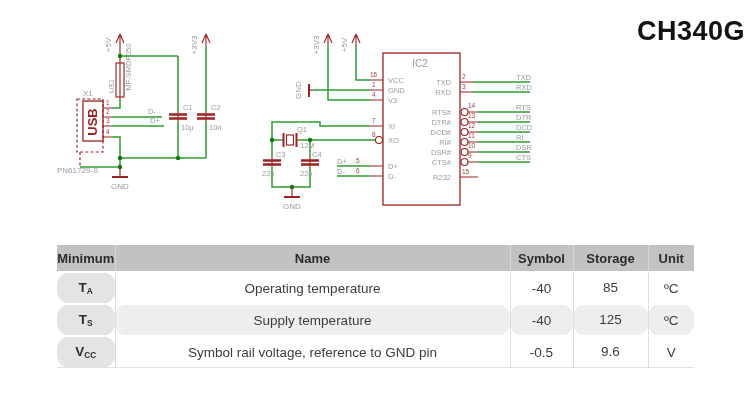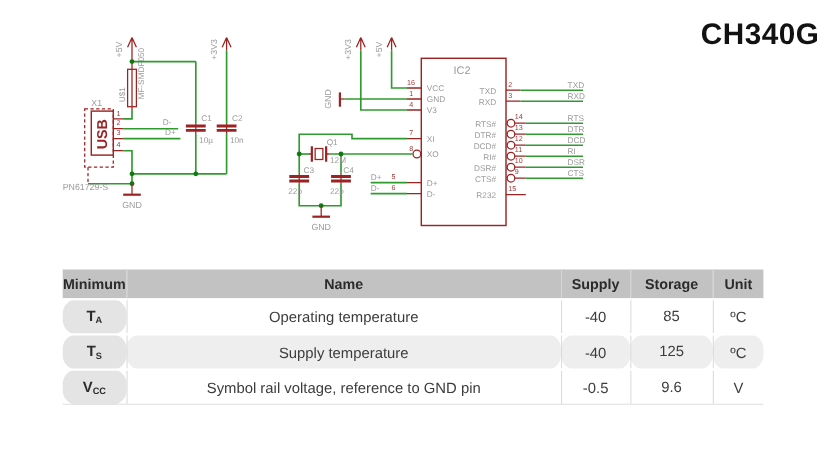--- a/index.html
+++ b/index.html
@@ -260,21 +260,21 @@
       <col style="width:58px">
       <col style="width:395px">
       <col style="width:63px">
       <col style="width:75px">
       <col style="width:46px">
     </colgroup>
   <thead>
     <tr>
       <th>Minimum</th>
       <th>Name</th>
-      <th>Supply</th>
+      <th>Symbol</th>
       <th>Storage</th>
       <th>Unit</th>
     </tr>
   </thead>
   <tbody>
     <tr>
       <td><span>T</span><sub>A</sub></td>
       <td>Operating temperature</td>
       <td>-40</td>
       <td><span>85</span><sub></sub><span></span></td>

